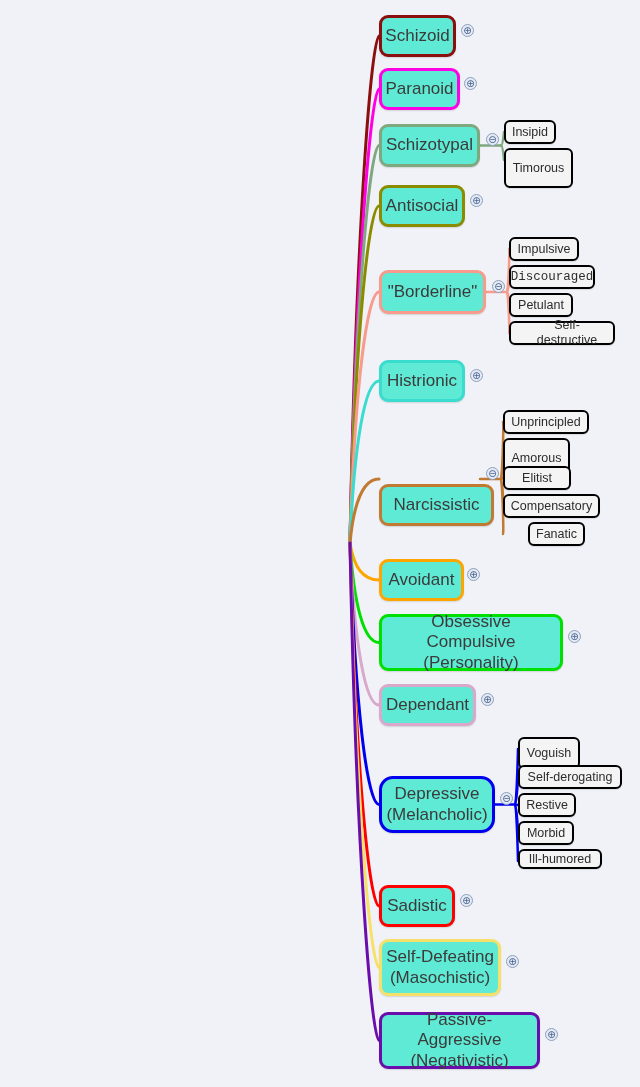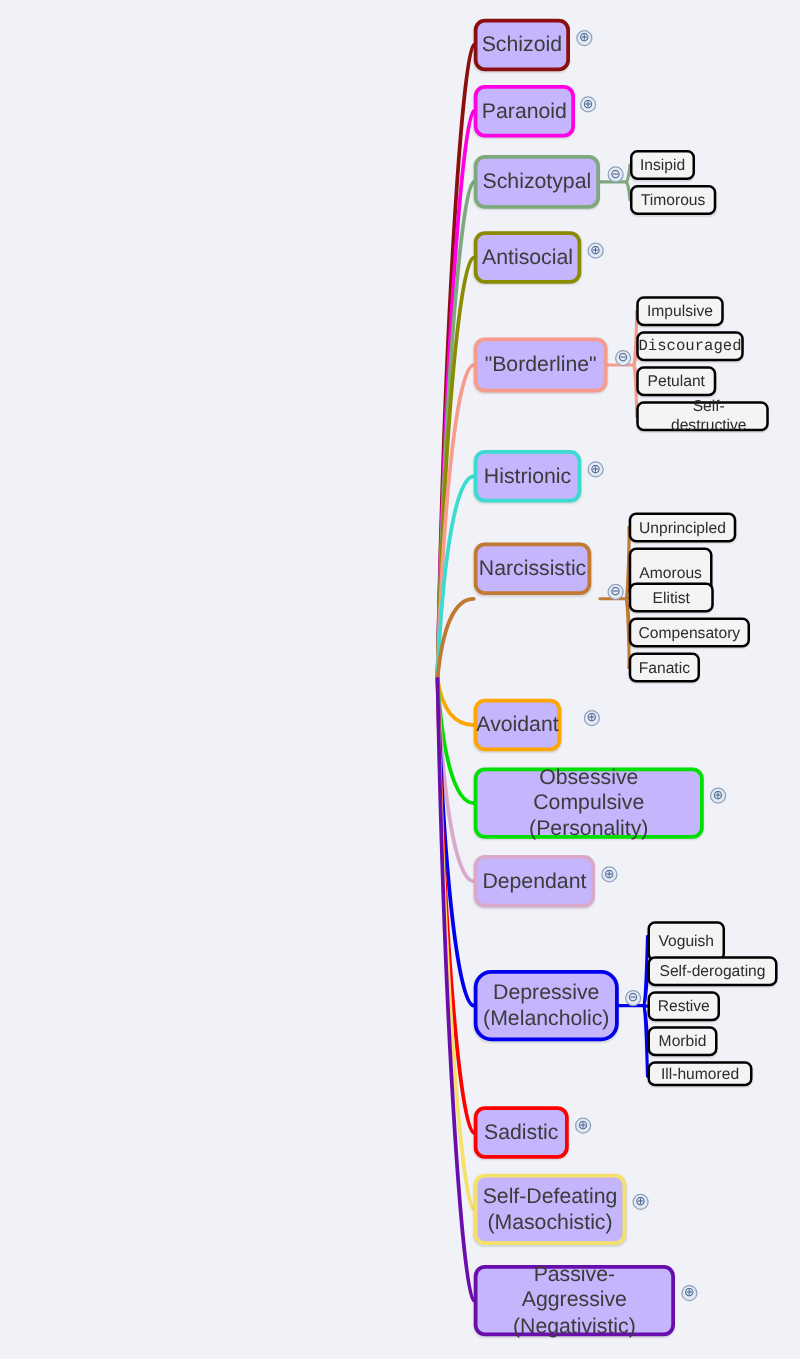--- a/index.html
+++ b/index.html
@@ -48,21 +48,21 @@
     color: #4a4a4a;
     line-height: 1.28;
     letter-spacing: -0.1px;
     padding: 0 8px;
     white-space: pre-line;
   }
 
   
   .node {
     position: absolute;
-    background: #c4b5fd;
+    background: #5eead4;
     border-style: solid;
     border-radius: 9px;
     display: flex;
     align-items: center;
     justify-content: center;
     text-align: center;
   }
   .node .label {
     color: #3b3b3b;
     line-height: 1.2;
@@ -155,21 +155,21 @@
         <div class="label">Paranoid</div>
       </div>
       <div class="toggle" style="left: 464px; top: 77px;">⊕</div>
       <div class="node primary" style="left: 379px; top: 124px; width: 101px; height: 43px; border-color: rgb(127, 168, 127);">
         <div class="label">Schizotypal</div>
       </div>
       <div class="toggle" style="left: 486px; top: 133px;">⊖</div>
       <div class="node child" style="left: 504px; top: 120px; width: 52px; height: 24px;">
         <div class="label">Insipid</div>
       </div>
-      <div class="node child" style="left: 504px; top: 148px; width: 69px; height: 24px;">
+      <div class="node child" style="left: 504px; top: 148px; width: 69px; height: 40px;">
         <div class="label">Timorous</div>
       </div>
       <div class="node primary" style="left: 379px; top: 185px; width: 86px; height: 42px; border-color: rgb(139, 139, 0);">
         <div class="label">Antisocial</div>
       </div>
       <div class="toggle" style="left: 470px; top: 194px;">⊕</div>
       <div class="node primary" style="left: 379px; top: 270px; width: 107px; height: 44px; border-color: rgb(247, 155, 141);">
         <div class="label">"Borderline"</div>
       </div>
       <div class="toggle" style="left: 492px; top: 280px;">⊖</div>
@@ -182,40 +182,40 @@
       <div class="node child" style="left: 509px; top: 293px; width: 64px; height: 24px;">
         <div class="label">Petulant</div>
       </div>
       <div class="node child" style="left: 509px; top: 321px; width: 106px; height: 24px; padding-left: 10px;">
         <div class="label">Self-destructive</div>
       </div>
       <div class="node primary" style="left: 379px; top: 360px; width: 86px; height: 42px; border-color: rgb(58, 220, 208);">
         <div class="label">Histrionic</div>
       </div>
       <div class="toggle" style="left: 470px; top: 369px;">⊕</div>
-      <div class="node primary" style="left: 379px; top: 434px; width: 94px; height: 42px; border-color: rgb(192, 122, 49);">
+      <div class="node primary" style="left: 379px; top: 484px; width: 115px; height: 42px; border-color: rgb(192, 122, 49);">
         <div class="label">Narcissistic</div>
       </div>
       <div class="toggle" style="left: 486px; top: 467px;">⊖</div>
       <div class="node child" style="left: 503px; top: 410px; width: 86px; height: 24px;">
         <div class="label">Unprincipled</div>
       </div>
       <div class="node child" style="left: 503px; top: 438px; width: 67px; height: 41px;">
         <div class="label">Amorous</div>
       </div>
       <div class="node child" style="left: 503px; top: 466px; width: 68px; height: 24px;">
         <div class="label">Elitist</div>
       </div>
       <div class="node child" style="left: 503px; top: 494px; width: 97px; height: 24px;">
         <div class="label">Compensatory</div>
       </div>
-      <div class="node child" style="left: 503px; top: 522px; width: 57px; height: 24px;">
+      <div class="node child" style="left: 528px; top: 522px; width: 57px; height: 24px;">
         <div class="label">Fanatic</div>
       </div>
-      <div class="node primary" style="left: 379px; top: 559px; width: 70px; height: 42px; border-color: rgb(255, 165, 0);">
+      <div class="node primary" style="left: 379px; top: 559px; width: 85px; height: 42px; border-color: rgb(255, 165, 0);">
         <div class="label">Avoidant</div>
       </div>
       <div class="toggle" style="left: 467px; top: 568px;">⊕</div>
       <div class="node primary" style="left: 379px; top: 614px; width: 184px; height: 57px; border-color: rgb(0, 224, 0);">
         <div class="label">Obsessive Compulsive
 (Personality)</div>
       </div>
       <div class="toggle" style="left: 568px; top: 630px;">⊕</div>
       <div class="node primary" style="left: 379px; top: 684px; width: 97px; height: 42px; border-color: rgb(217, 168, 203);">
         <div class="label">Dependant</div>

